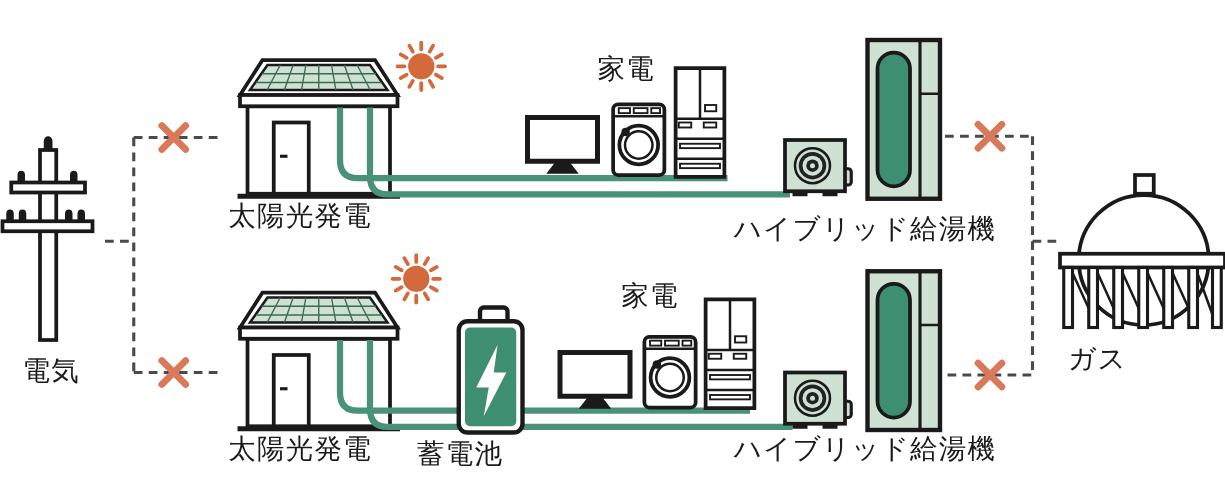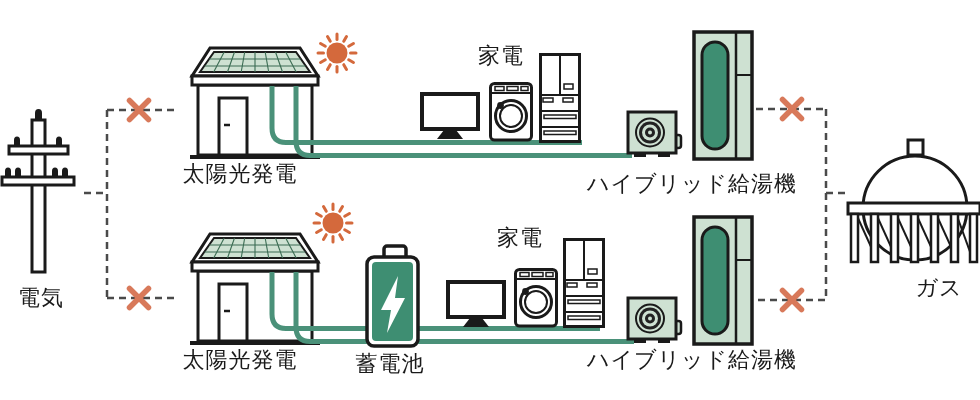--- a/index.html
+++ b/index.html
@@ -204,24 +204,24 @@
     <use href="#battery" x="367" y="246"></use>
     <use href="#tv" x="446" y="280"></use>
     <use href="#washer" x="514" y="268"></use>
     <use href="#fridge" x="563" y="238"></use>
     <use href="#heatpump" x="628" y="298"></use>
     <use href="#tank" x="694" y="217"></use>
   </g>
 </svg>
 
 <div class="lbl" style="left:41px;top:286px;">電気</div>
-<div class="lbl" style="left:939px;top:276px;">ガス</div>
+<div class="lbl" style="left:878px;top:276px;">ガス</div>
 
 <div class="lbl" style="left:240px;top:162px;">太陽光発電</div>
 <div class="lbl" style="left:501px;top:44px;">家電</div>
 <div class="lbl" style="left:692px;top:172px;">ハイブリッド給湯機</div>
 
 <div class="lbl" style="left:240px;top:348px;">太陽光発電</div>
-<div class="lbl" style="left:390px;top:352px;">蓄電池</div>
+<div class="lbl" style="left:368px;top:352px;">蓄電池</div>
 <div class="lbl" style="left:520px;top:226px;">家電</div>
 <div class="lbl" style="left:692px;top:348px;">ハイブリッド給湯機</div>
 
 </div>
 
 </body></html>

